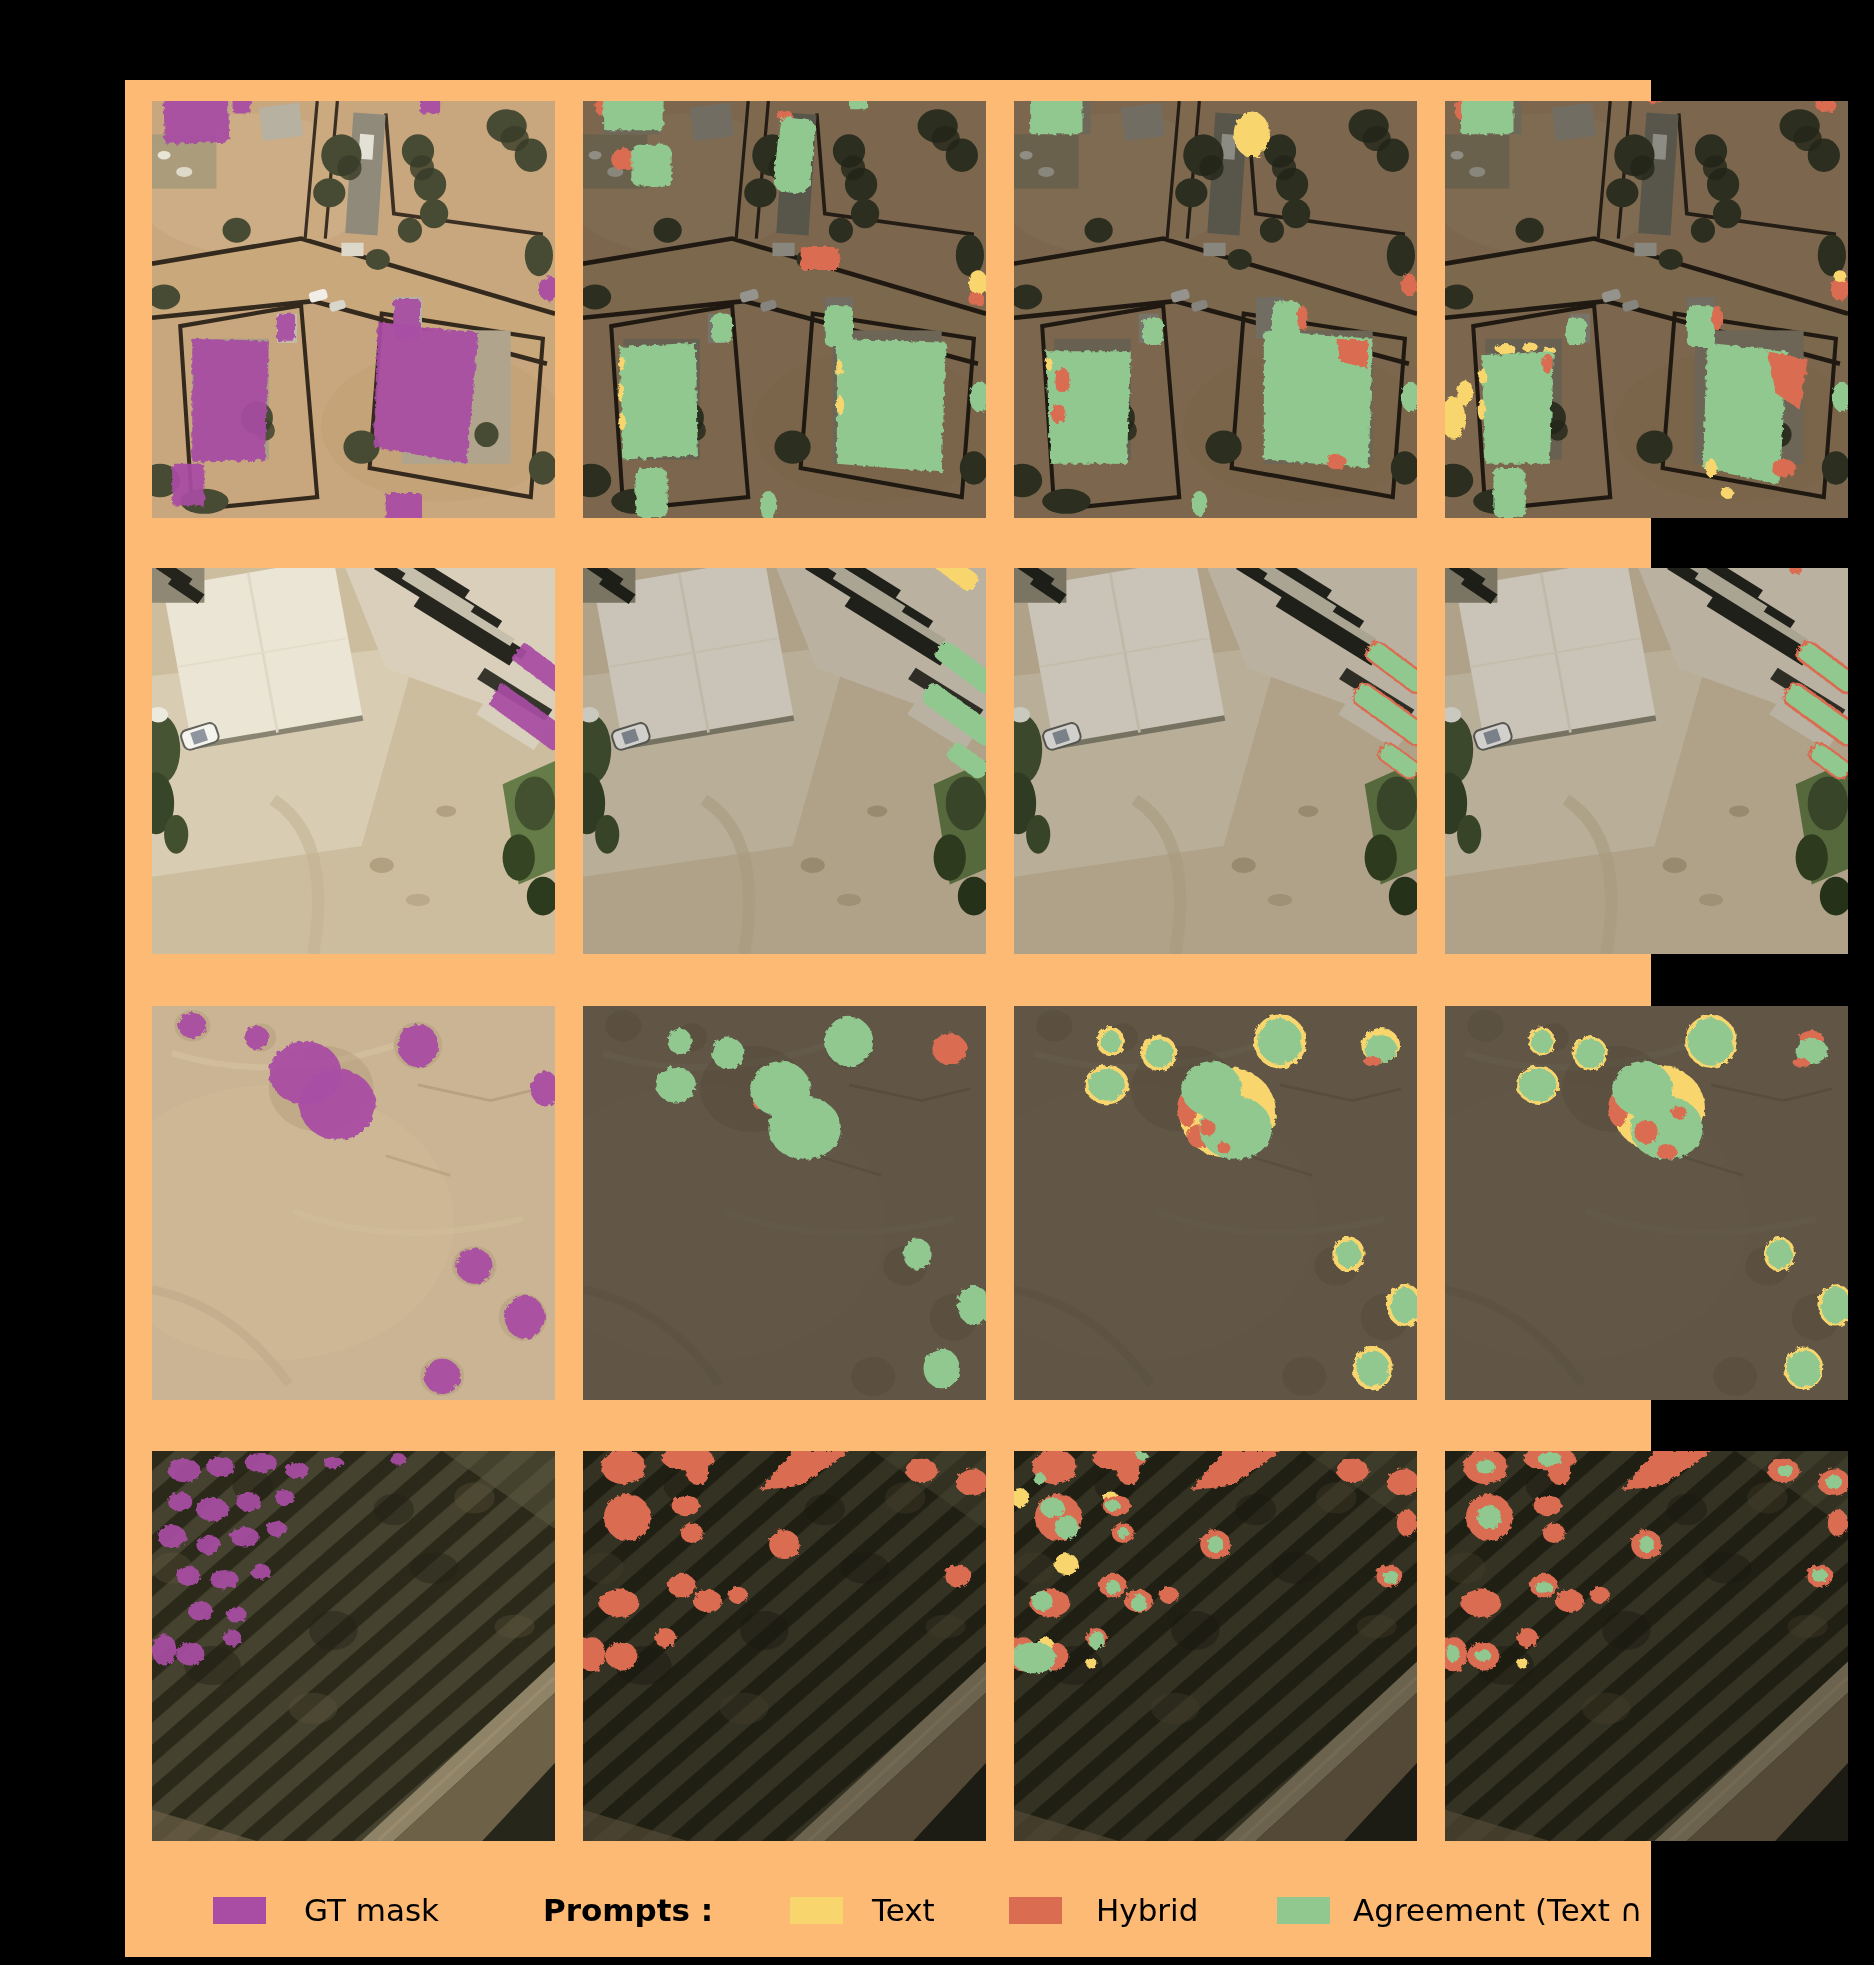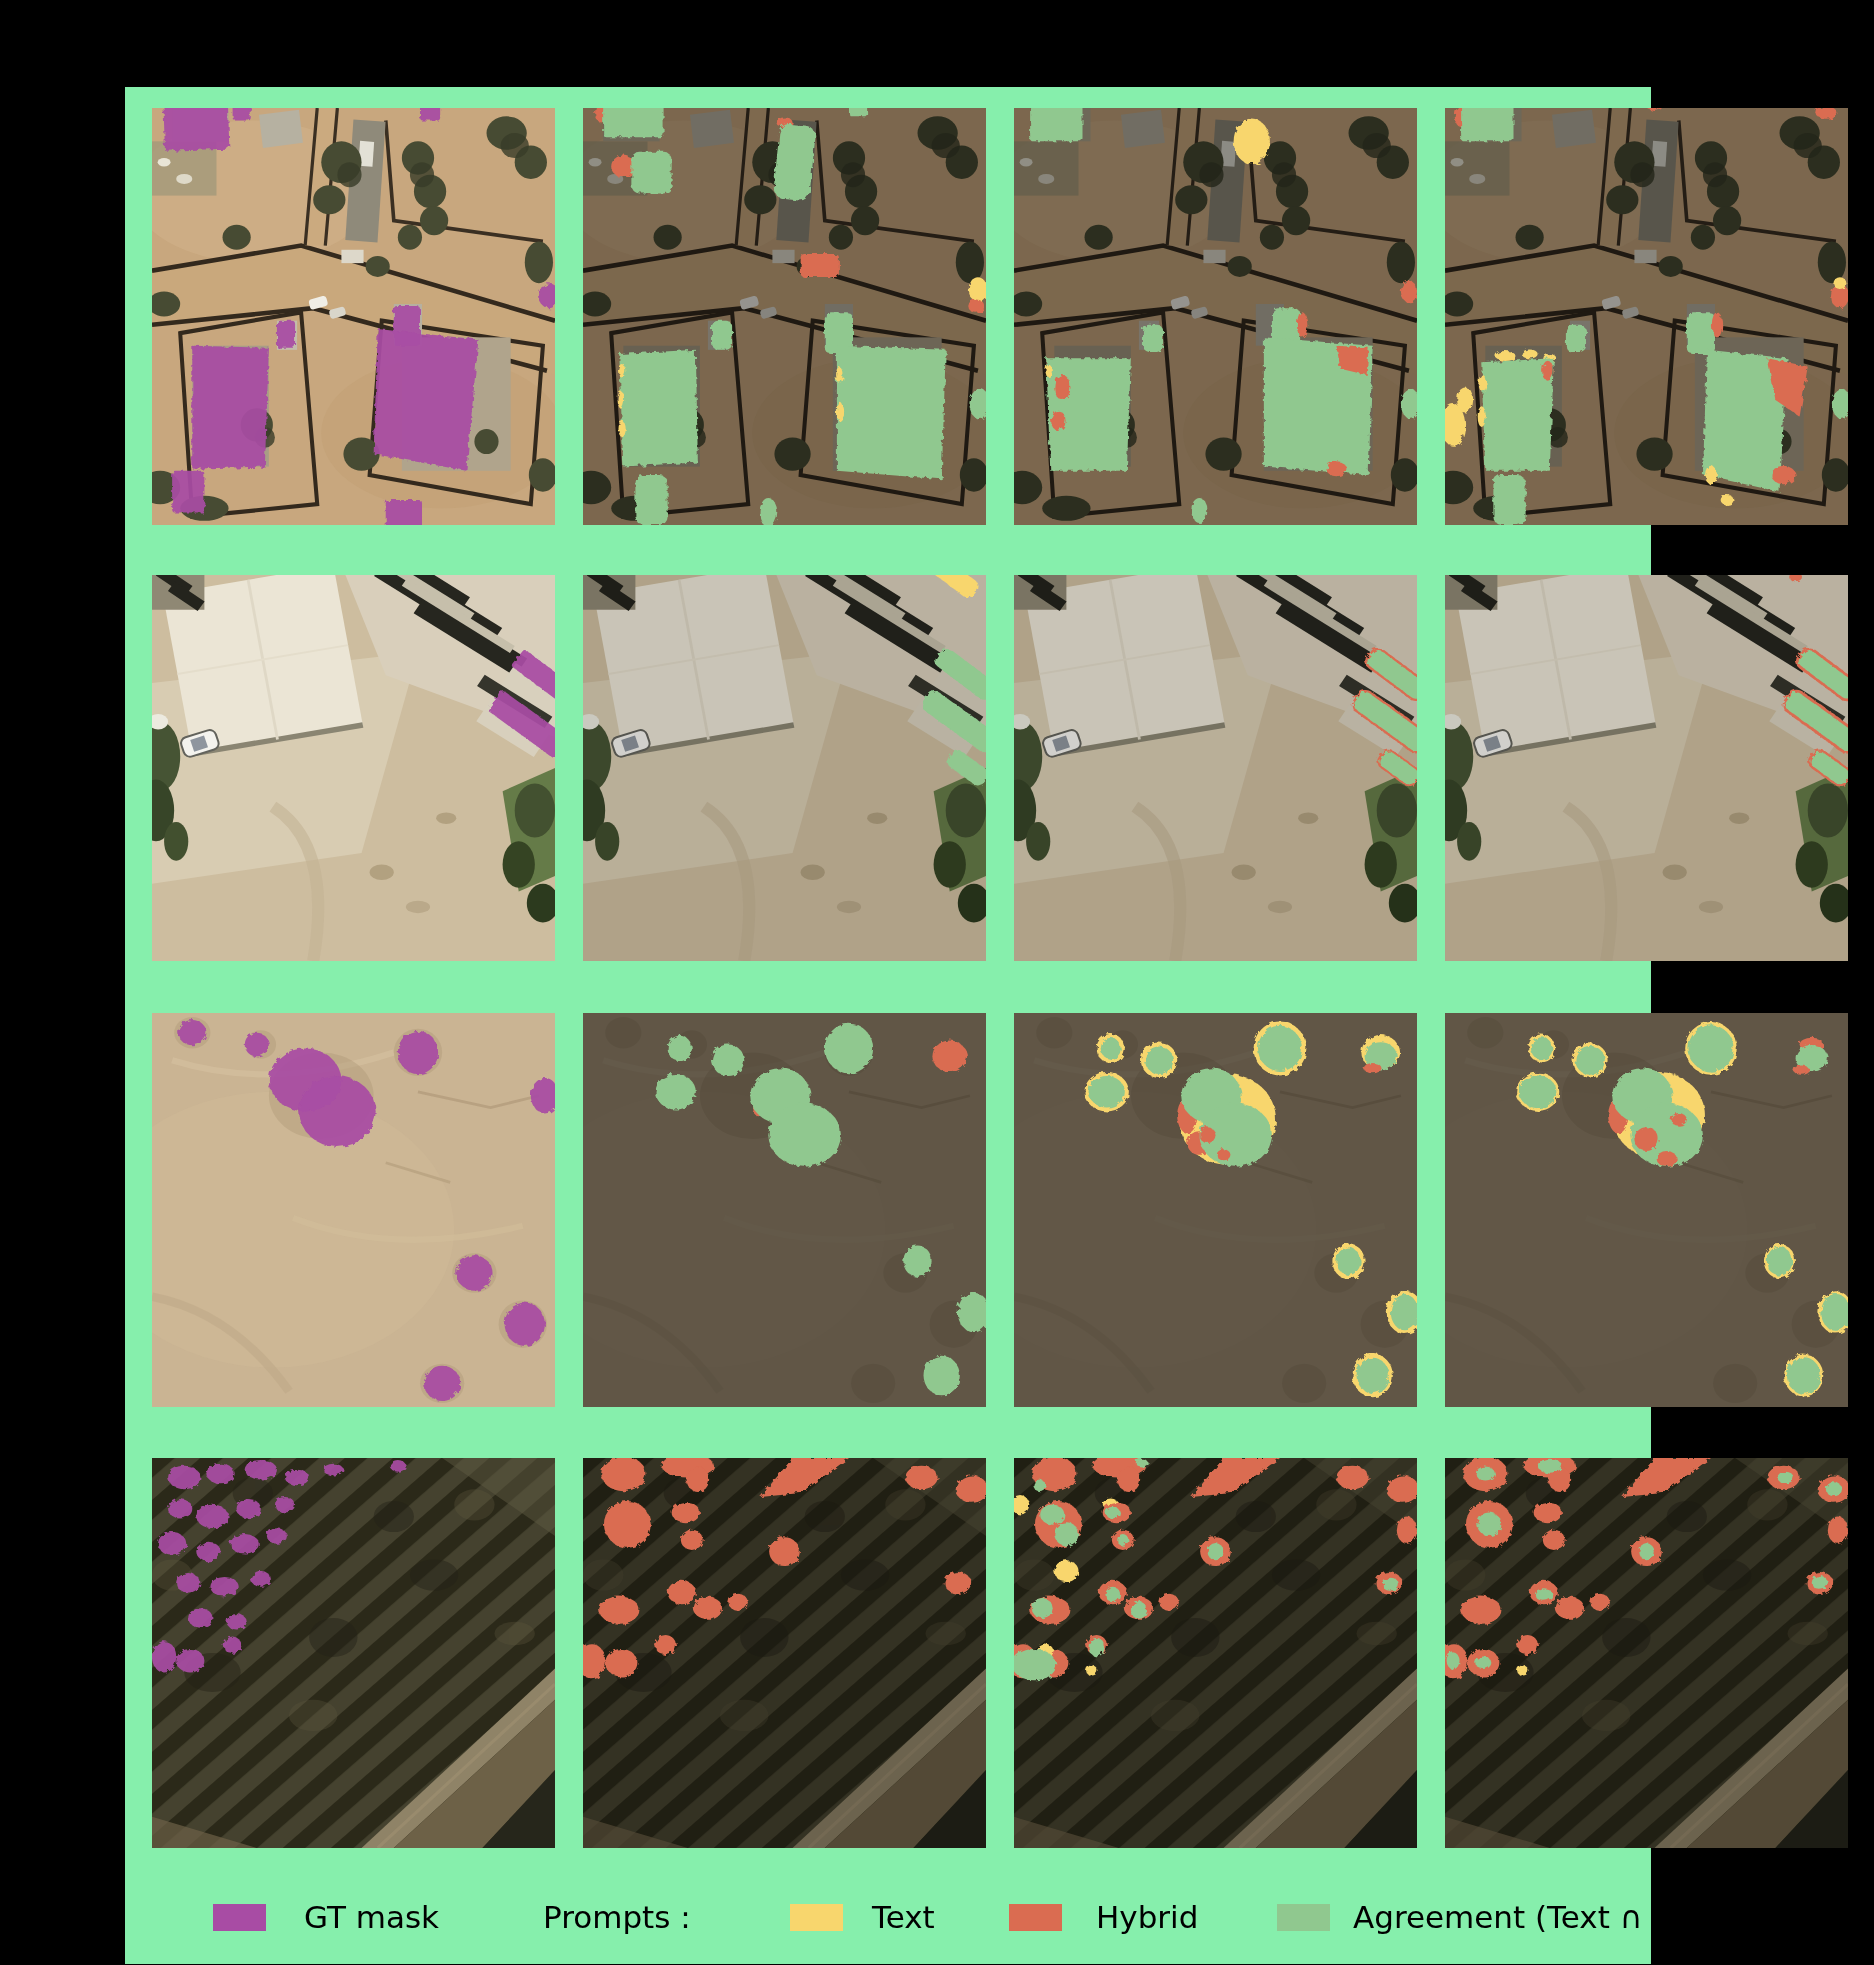--- a/index.html
+++ b/index.html
@@ -1,25 +1,25 @@
 <!DOCTYPE html>
 <html style="font-size:7px"><head>
 <meta charset="utf-8">
 <style>
   html,body{margin:0;padding:0;}
   body{width:1875px;height:1965px;position:relative;background:#000;font-family:"DejaVu Sans",sans-serif;overflow:hidden;}
-  .sheet{position:absolute;left:125px;top:87px;width:1526px;height:1877px;background:#86efac;}
+  .sheet{position:absolute;left:125px;top:80px;width:1526px;height:1877px;background:#fdba74;}
   .panel{position:absolute;width:403px;overflow:hidden;background:#8a7a62;}
   .panel svg{display:block;width:100%;height:100%;}
   .c0{left:27px}.c1{left:458px}.c2{left:889px}.c3{left:1320px}
   .r0{top:21px;height:417px}.r1{top:488px;height:386px}.r2{top:926px;height:394px}.r3{top:1371px;height:390px}
   .lg-sw{position:absolute;top:1817px;width:53px;height:27px;}
   .lg-t{position:absolute;top:1814px;font-size:31px;line-height:33px;color:#000;white-space:nowrap;}
   #sw-gt{left:88px}#sw-tx{left:665px}#sw-hy{left:884px}#sw-ag{left:1152px}
-  #lb-gt{left:179px}#lb-pr{left:418px;font-weight:normal}#lb-tx{left:747px}#lb-hy{left:971px}#lb-ag{left:1228px}
+  #lb-gt{left:179px}#lb-pr{left:418px;font-weight:bold}#lb-tx{left:747px}#lb-hy{left:971px}#lb-ag{left:1228px}
   .defs-holder{position:absolute;width:0;height:0;overflow:hidden;}
 </style>
 </head>
 <body>
 
 <div class="defs-holder">
 <svg width="0" height="0" aria-hidden="true">
   <defs>
     <filter id="rough" x="-25%" y="-25%" width="150%" height="150%">
       <feTurbulence type="fractalNoise" baseFrequency="0.8" numOctaves="2" seed="11" result="n"></feTurbulence>

